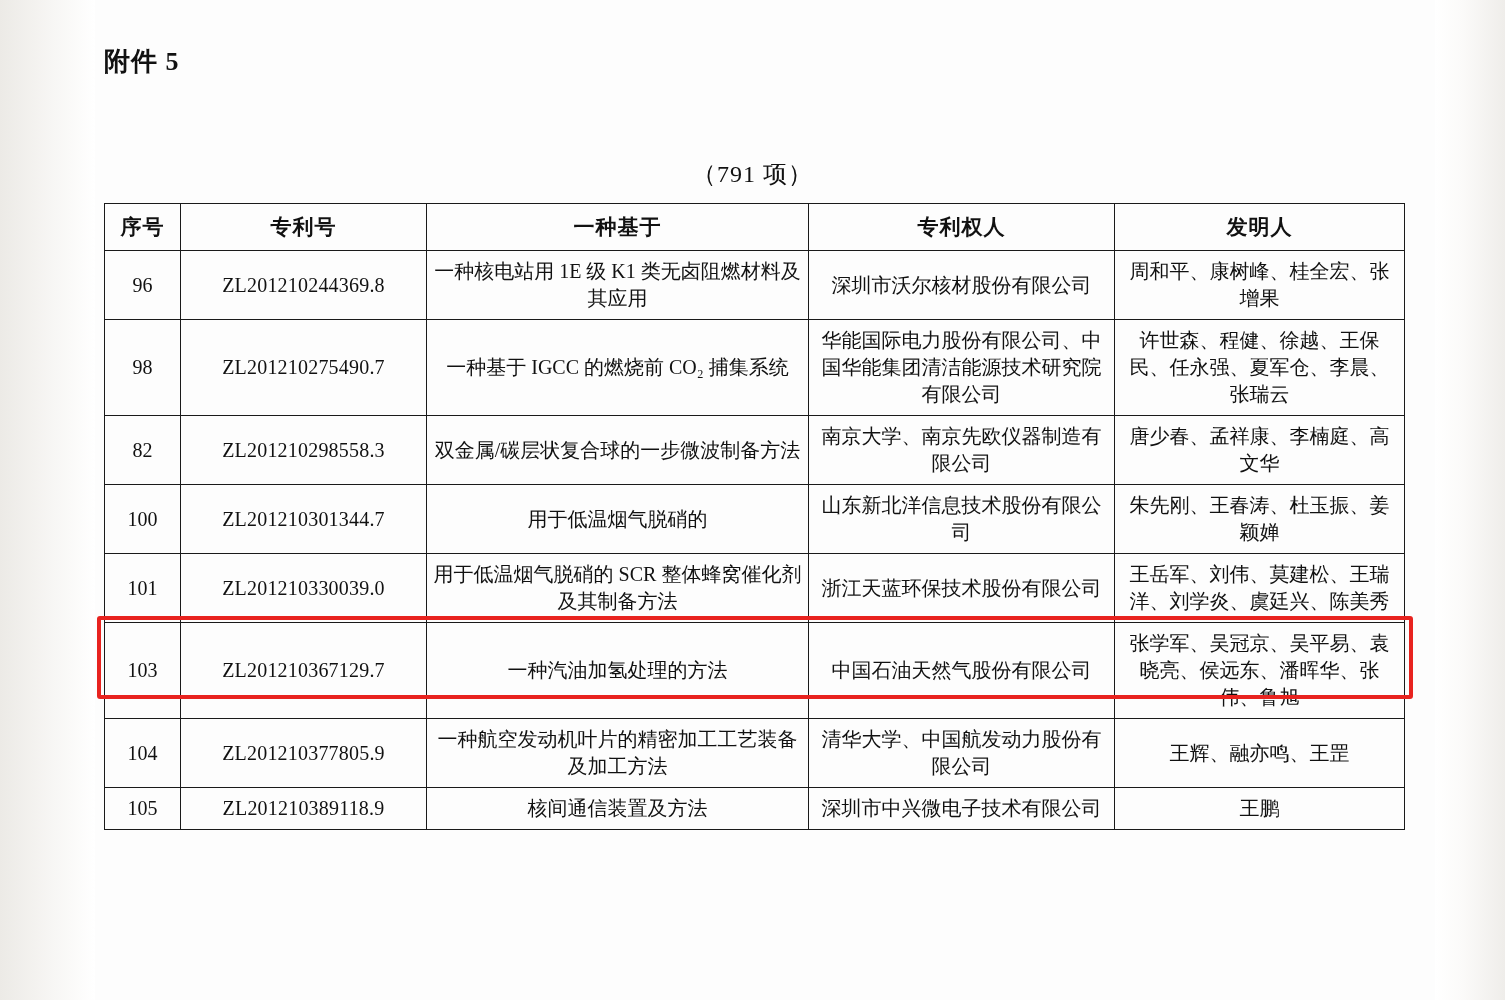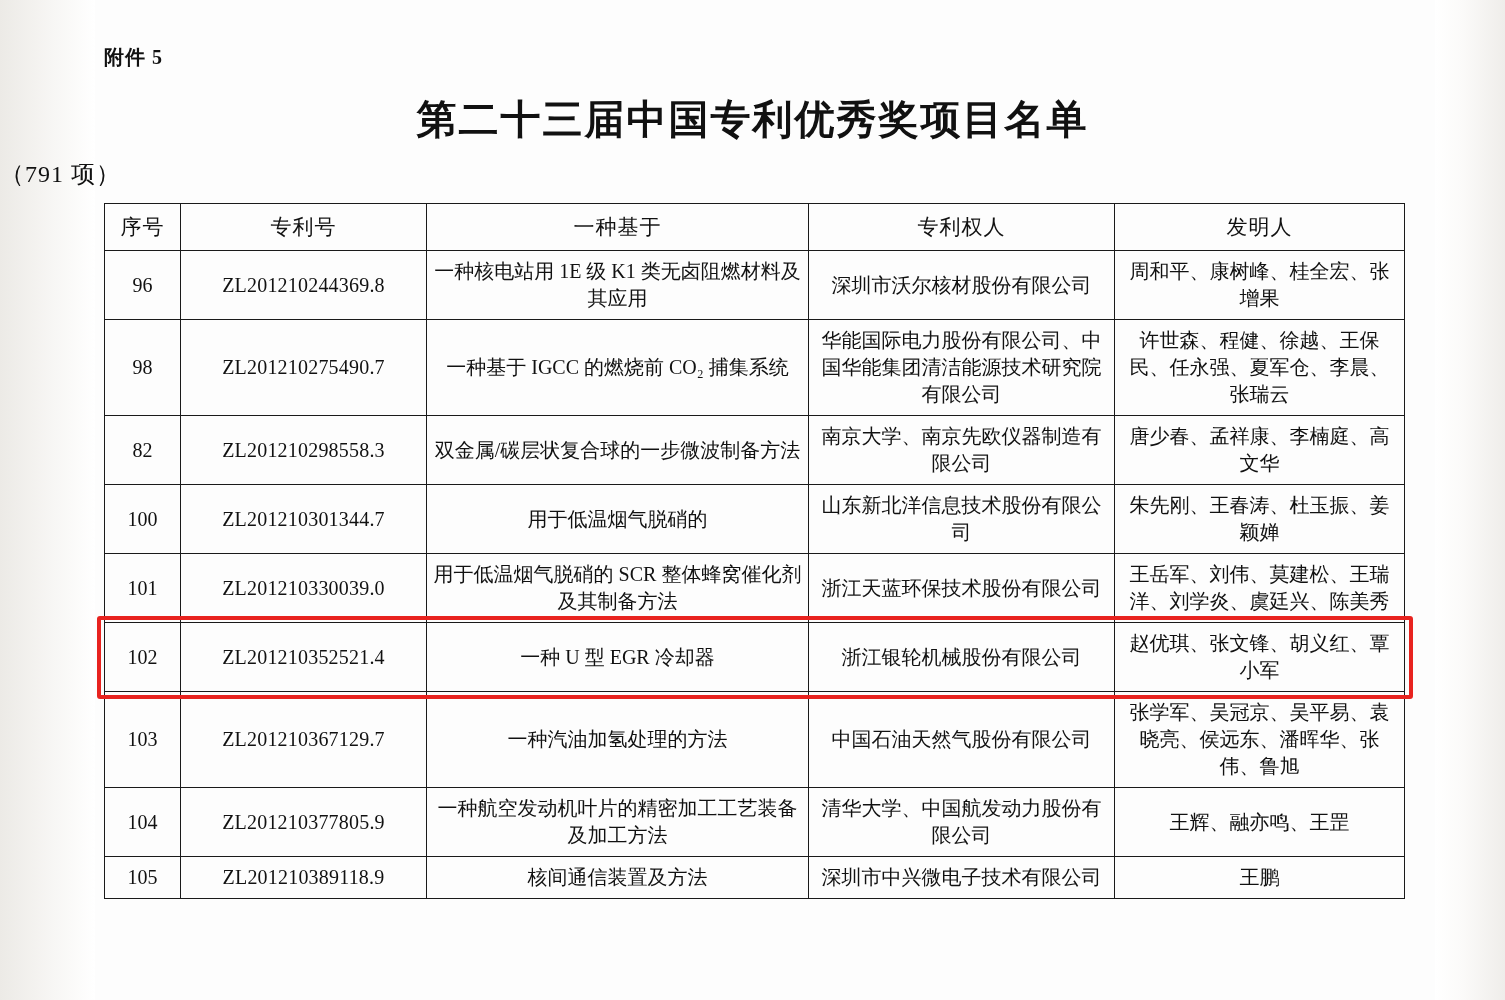--- a/index.html
+++ b/index.html
@@ -34,41 +34,42 @@
     position:absolute;
     right:0; top:0; bottom:0; width:70px;
     background: linear-gradient(to left, #efedea 0%, #fbfaf9 60%, #ffffff 100%);
     pointer-events:none;
   }
 
   .attachment-label {
     position: absolute;
     left: 104px;
     top: 44px;
-    font-size: 20px;
+    font-size: 26px;
     font-weight: 700;
     letter-spacing: 1px;
   }
 
   .doc-title {
     position: absolute;
     left: 0;
     right: 0;
     top: 92px;
     text-align: center;
     font-size: 40px;
     font-weight: 700;
     letter-spacing: 2px;
   }
 
   .doc-subtitle {
     position: absolute;
     left: 0;
     right: 0;
     top: 158px;
+    text-align: center;
     font-size: 24px;
     letter-spacing: 1px;
   }
 
   .table-wrap {
     position: absolute;
     left: 104px;
     top: 203px;
     width: 1300px;
   }
@@ -81,21 +82,21 @@
   table.patent-table th,
   table.patent-table td {
     border: 1.6px solid #1a1a1a;
     text-align: center;
     vertical-align: middle;
     padding: 7px 6px;
     line-height: 1.35;
     font-size: 20px;
   }
   table.patent-table th {
-    font-weight: 400;
+    font-weight: 700;
     font-size: 21px;
     padding: 9px 6px;
     letter-spacing: 1px;
   }
   col.c-no    { width: 76px;  }
   col.c-num   { width: 246px; }
   col.c-name  { width: 382px; }
   col.c-owner { width: 306px; }
   col.c-inv   { width: 290px; }
 
@@ -114,21 +115,20 @@
     box-sizing: border-box;
   }
 </style>
 </head>
 <body>
 
 <div class="page">
 
   <div class="attachment-label">附件 5</div>
 
-  <div class="doc-title">第二十三届中国专利优秀奖项目名单</div>
 
   <div class="doc-subtitle">（791 项）</div>
 
   <div class="table-wrap">
     <table class="patent-table">
       <colgroup>
         <col class="c-no">
           <col class="c-num">
           <col class="c-name">
           <col class="c-owner">
@@ -173,27 +173,20 @@
             <td class="cell-inv">朱先刚、王春涛、杜玉振、姜颖婵</td>
           </tr>
           <tr>
             <td class="cell-no">101</td>
             <td class="cell-num">ZL201210330039.0</td>
             <td class="cell-name">用于低温烟气脱硝的 SCR 整体蜂窝催化剂及其制备方法</td>
             <td class="cell-owner">浙江天蓝环保技术股份有限公司</td>
             <td class="cell-inv">王岳军、刘伟、莫建松、王瑞洋、刘学炎、虞廷兴、陈美秀</td>
           </tr>
           <tr>
-            <td class="cell-no">102</td>
-            <td class="cell-num">ZL201210352521.4</td>
-            <td class="cell-name">一种 U 型 EGR 冷却器</td>
-            <td class="cell-owner">浙江银轮机械股份有限公司</td>
-            <td class="cell-inv">赵优琪、张文锋、胡义红、覃小军</td>
-          </tr>
-          <tr>
             <td class="cell-no">103</td>
             <td class="cell-num">ZL201210367129.7</td>
             <td class="cell-name">一种汽油加氢处理的方法</td>
             <td class="cell-owner">中国石油天然气股份有限公司</td>
             <td class="cell-inv">张学军、吴冠京、吴平易、袁晓亮、侯远东、潘晖华、张伟、鲁旭</td>
           </tr>
           <tr>
             <td class="cell-no">104</td>
             <td class="cell-num">ZL201210377805.9</td>
             <td class="cell-name">一种航空发动机叶片的精密加工工艺装备及加工方法</td>

